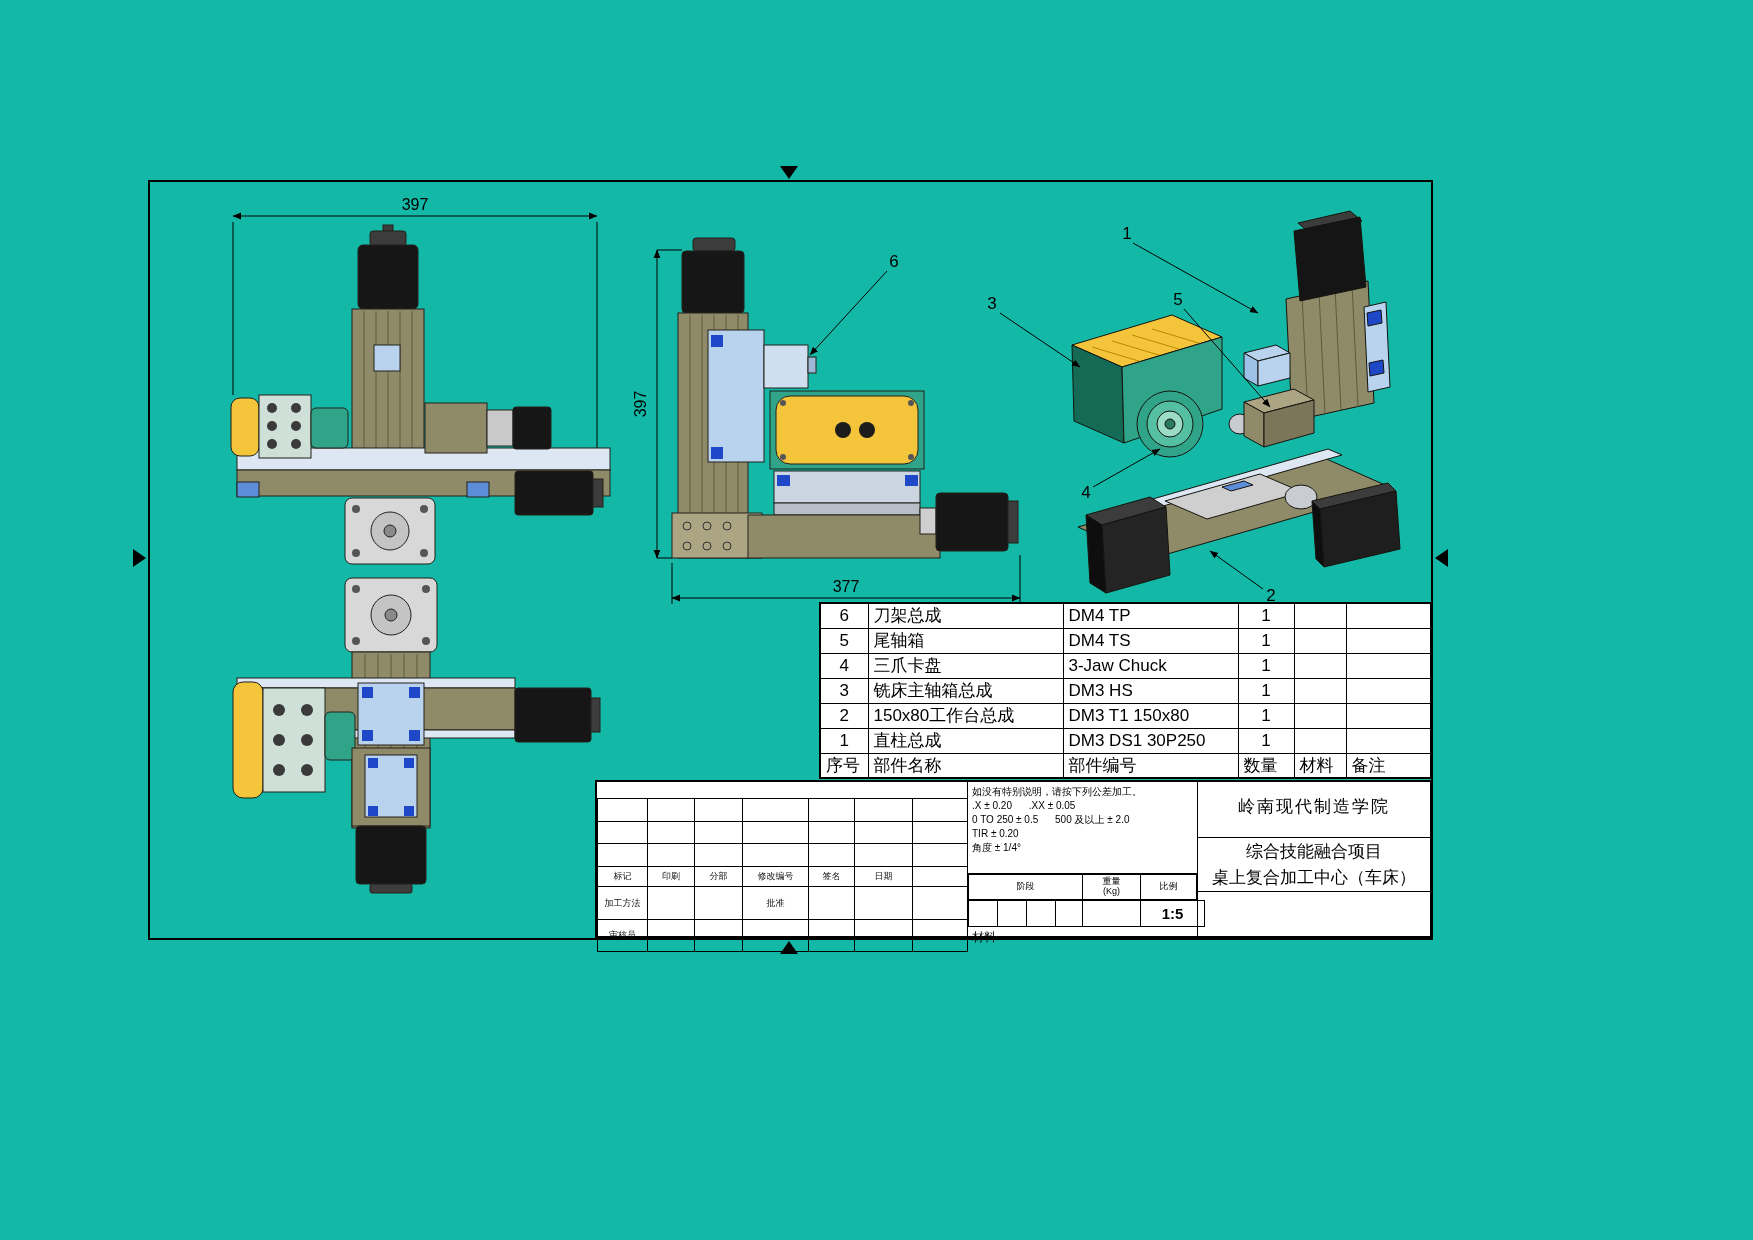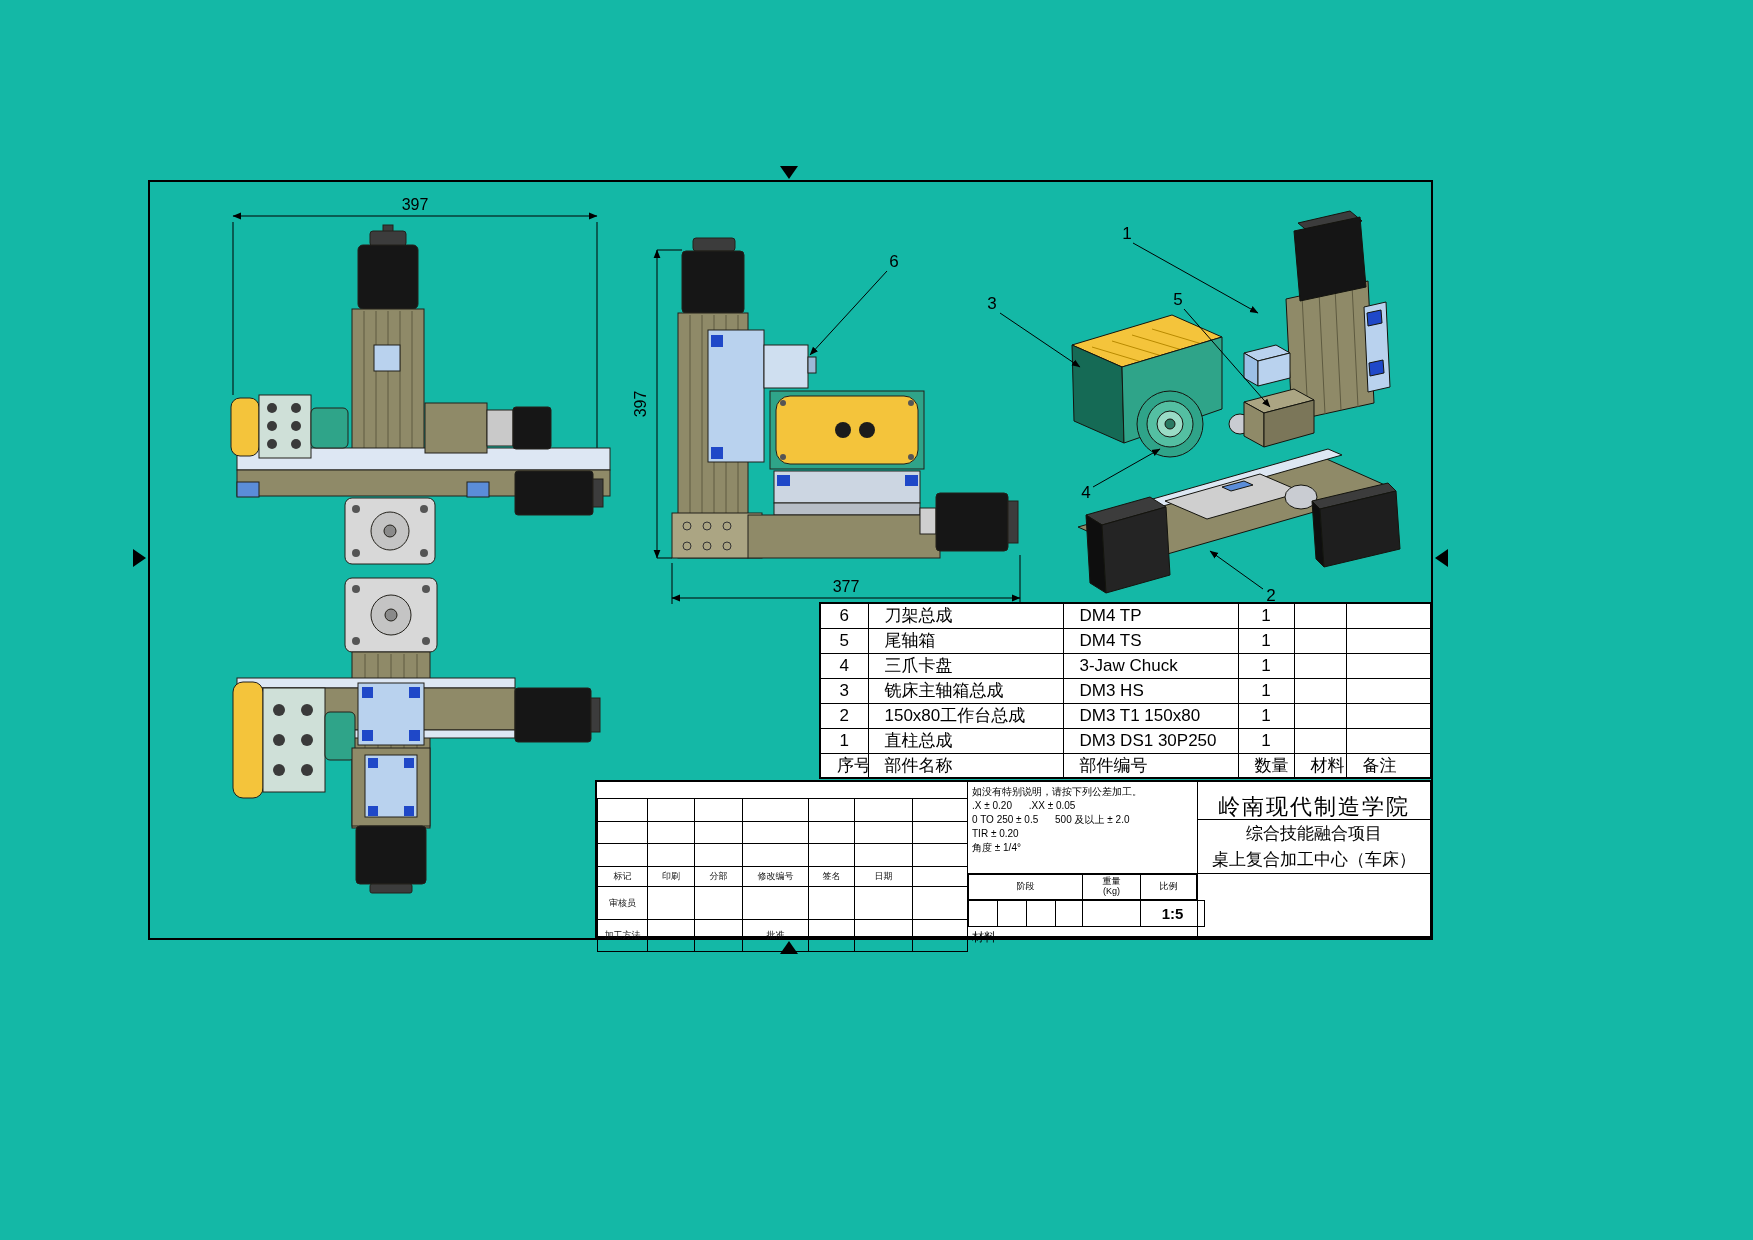--- a/index.html
+++ b/index.html
@@ -19,37 +19,37 @@
   #view-front { left:190px; top:195px; }
   #view-b     { left:190px; top:565px; }
   #view-side  { left:615px; top:225px; }
   #view-iso   { left:960px; top:195px; }
 
   .dimtext { font-size:16px; fill:#000; }
   .balloon { font-size:17px; fill:#000; }
 
   table.bom { position:absolute; left:819px; top:602px; width:613px; border-collapse:collapse;
               table-layout:fixed; font-size:17px; border:2px solid #000; background:#fff; }
-  table.bom td { border:1px solid #000; height:25px; padding:0 16px; overflow:hidden; white-space:nowrap; }
+  table.bom td { border:1px solid #000; height:25px; padding:0 5px; overflow:hidden; white-space:nowrap; }
   table.bom td.c { text-align:center; padding:0; }
   table.bom tr.hdr td { text-align:left; }
 
   .tb { position:absolute; left:595px; top:780px; width:837px; height:158px; border:2px solid #000; background:#fff; }
   table.tb-left { position:absolute; left:0; top:16px; width:370px; height:154px; border-collapse:collapse; table-layout:fixed; }
   table.tb-left td { border:1px solid #000; font-size:9px; color:#111; text-align:center; padding:0; overflow:hidden; }
   .tb-mid { position:absolute; left:370px; top:0; width:230px; height:154px; border-left:1.5px solid #000; }
   .tol { height:92px; border-bottom:1px solid #000; font-size:10px; line-height:14px; padding:3px 4px; overflow:hidden; }
   .tol .gap { margin-left:14px; }
   table.tb-stage, table.tb-cells { width:228.5px; border-collapse:collapse; table-layout:fixed; }
   table.tb-stage td { border:1px solid #000; height:25px; font-size:9px; text-align:center; line-height:1.1; padding:0; }
   table.tb-cells td { border:1px solid #000; height:26px; font-size:9px; text-align:center; padding:0; }
   table.tb-cells td.scale { font-size:15px; font-weight:bold; }
   .mat-row { height:27px; font-size:12px; padding:2px 4px; }
   .tb-right { position:absolute; left:600px; top:0; width:233px; height:154px; border-left:1.5px solid #000; }
-  .company { height:38px; line-height:50px; text-align:center; font-size:22px; letter-spacing:2px; border-bottom:1px solid #000; }
+  .company { height:56px; line-height:50px; text-align:center; font-size:17px; letter-spacing:2px; border-bottom:1px solid #000; }
   .project { height:54px; text-align:center; font-size:17px; line-height:26px; padding-top:1px; border-bottom:1px solid #000; }
   .tb-right-empty { height:50px; }
 </style>
 </head>
 <body>
 
 <div id="canvas">
 
   <svg width="0" height="0" style="position:absolute" aria-hidden="true">
     <defs>
@@ -430,33 +430,33 @@
         <tr style="height:17px">
           <td>标记</td>
           <td>印刷</td>
           <td>分部</td>
           <td>修改编号</td>
           <td>签名</td>
           <td>日期</td>
           <td></td>
         </tr>
         <tr style="height:27px">
-          <td>审核员</td>
-          <td></td>
-            <td></td>
-            <td></td>
+          <td>加工方法</td>
+          <td></td>
+            <td></td>
+          <td>批准</td>
           <td></td>
             <td></td>
             <td></td>
         </tr>
         <tr style="height:27px">
-          <td>加工方法</td>
-          <td></td>
-            <td></td>
-          <td>批准</td>
+          <td>审核员</td>
+          <td></td>
+            <td></td>
+            <td></td>
           <td></td>
             <td></td>
             <td></td>
         </tr>
       </tbody>
     </table>
 
     <div class="tb-mid">
       <div class="tol">
         <div><span>如没有特别说明，请按下列公差加工。</span></div>

